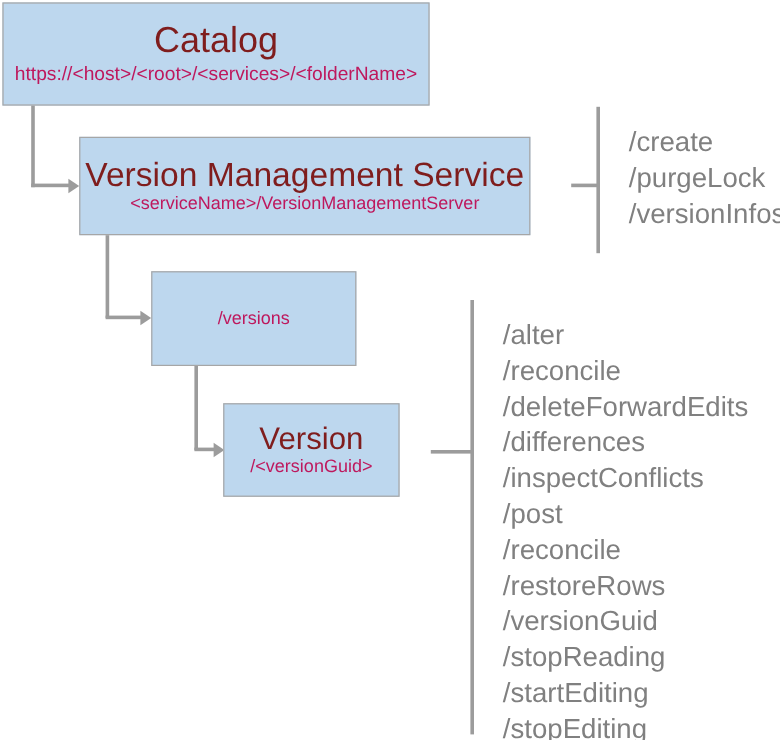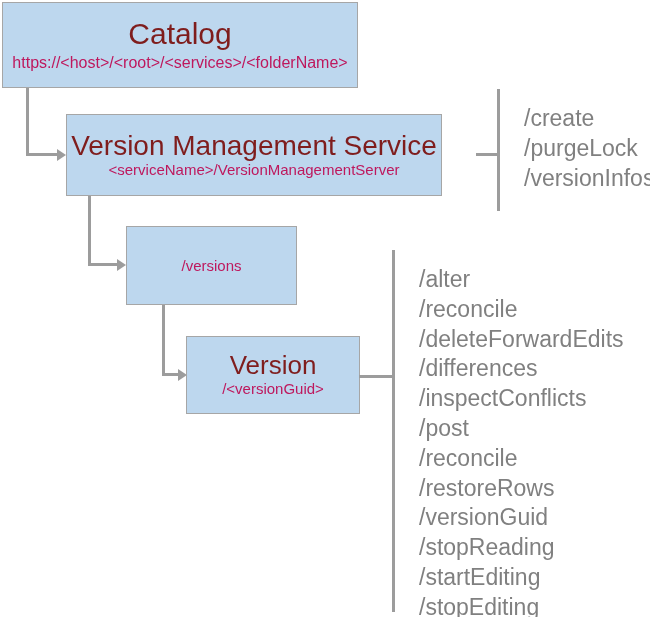--- a/index.html
+++ b/index.html
@@ -48,21 +48,21 @@
   #node-catalog .node-sub   { font-size: 16px; margin-top: 4px; }
 
   #node-vms       { left: 66px;  top: 114px; width: 376px; height: 82px; }
   #node-vms .node-title { font-size: 28px; }
   #node-vms .node-sub   { font-size: 15px; margin-top: 2px; }
 
   #node-versions  { left: 126px; top: 226px; width: 171px; height: 79px; }
   #node-versions .node-title { font-size: 26px; }
   #node-versions .node-sub   { font-size: 15px; margin-top: 2px; }
 
-  #node-version   { left: 186px; top: 336px; width: 174px; height: 78px; }
+  #node-version   { left: 186px; top: 336px; width: 147px; height: 78px; }
   #node-version .node-title { font-size: 26px; }
   #node-version .node-sub   { font-size: 15px; margin-top: 2px; }
 
   
   .conn-v, .conn-h {
     position: absolute;
     background: #9c9c9c;
   }
   .conn-v { width: 3px; }
   .conn-h { height: 3px; }

